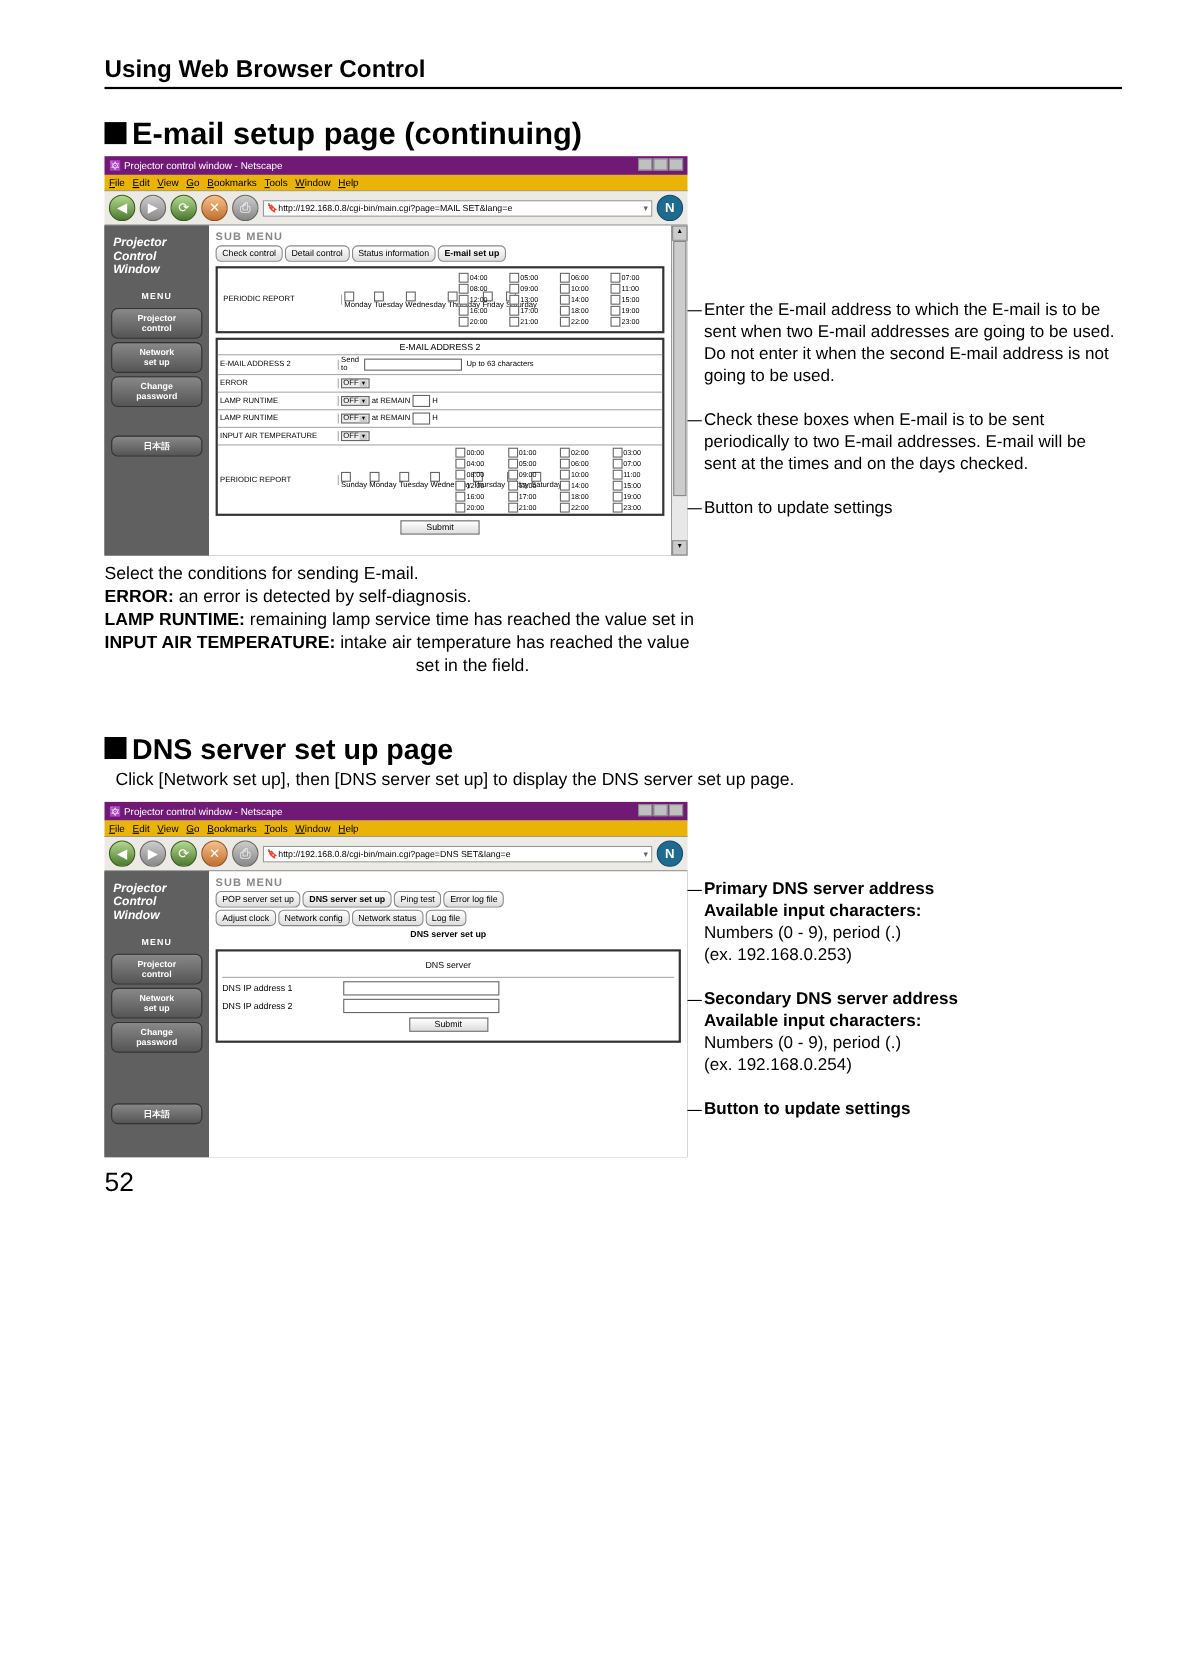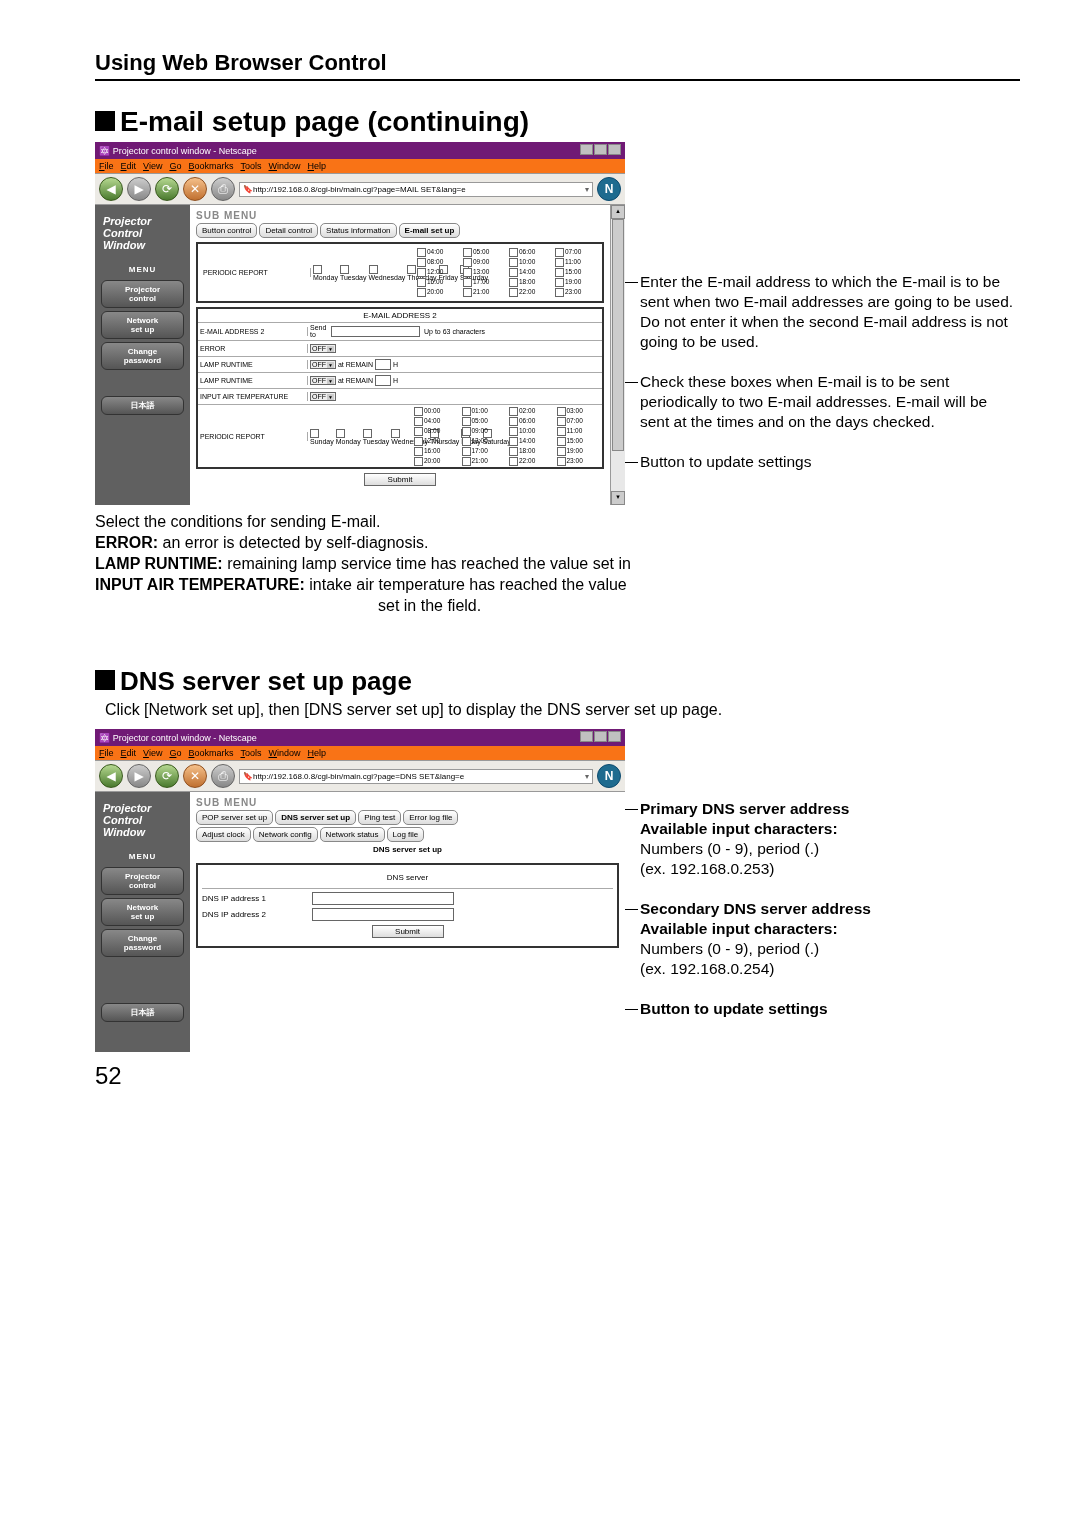--- a/index.html
+++ b/index.html
@@ -6,21 +6,21 @@
 .page{padding:50px 60px 20px 95px}
 .chapter-title{font-size:22px;font-weight:bold;border-bottom:2px solid #000;padding-bottom:3px;margin-bottom:25px}
 .section-title{font-size:28px;font-weight:bold;margin:8px 0 4px 0}
 .subsection-title{font-size:26px;font-weight:bold;margin:50px 0 4px 0}
 .subdesc{font-size:16px;margin:0 0 10px 10px}
 .square{display:inline-block;width:20px;height:20px;background:#000;margin-right:5px;vertical-align:baseline;position:relative;top:0}
 .row{display:flex;align-items:flex-start}
 .screenshot{border:none;background:#fff;width:530px;flex-shrink:0}
 .titlebar{background:#701a75;color:#fff;font-size:9px;padding:2px 4px;display:flex;justify-content:space-between;align-items:center}
 .winbtns span{display:inline-block;width:11px;height:9px;background:#c0c0c0;margin-left:1px;border:1px solid #888}
-.menubar{background:#f97316;font-size:9px;padding:2px 4px;border-bottom:1px solid #999}
+.menubar{background:#eab308;font-size:9px;padding:2px 4px;border-bottom:1px solid #999}
 .menubar span{margin-right:7px}
 .menubar span u{text-decoration:underline}
 .toolbar{background:#eceae5;padding:3px 4px;display:flex;align-items:center;gap:4px;border-bottom:1px solid #999}
 .navbtn{width:22px;height:22px;border-radius:50%;background:linear-gradient(#b5d890,#4a7a2e);border:1px solid #3a5a1e;display:inline-flex;align-items:center;justify-content:center;color:#fff;font-size:12px}
 .navbtn.grey{background:linear-gradient(#ccc,#888);border-color:#666}
 .navbtn.orange{background:linear-gradient(#f5c08a,#c07030);border-color:#905020}
 .navbtn.nlogo{background:#1e6b8f;border-color:#0e4b6f;font-weight:bold}
 .urlbox{flex:1;border:1px solid #999;background:#fff;font-size:8px;padding:2px 3px;display:flex;align-items:center}
 .urlbox .dd{margin-left:auto;color:#666}
 .appbody{display:flex;background:#606060;min-height:300px}
@@ -108,21 +108,21 @@
           <div class="sidehead">MENU</div>
           <div class="sidebtn">Projector<br>control</div>
           <div class="sidebtn">Network<br>set up</div>
           <div class="sidebtn">Change<br>password</div>
           <div style="height:20px"></div>
           <div class="sidebtn">日本語</div>
         </div>
         <div class="content">
           <div class="submenu-label">SUB MENU</div>
           <div class="tabs">
-            <span class="tab">Button control</span>
+            <span class="tab">Check control</span>
             <span class="tab">Detail control</span>
             <span class="tab">Status information</span>
             <span class="tabbtn">E-mail set up</span>
           </div>
 
           <div class="tbox">
             <div class="trow">
                 <div class="tcell-l">PERIODIC REPORT</div>
               <div class="days tcell-m" style="width:100px">
                 <span class="day"><span class="cb"></span><span>Monday</span></span>

